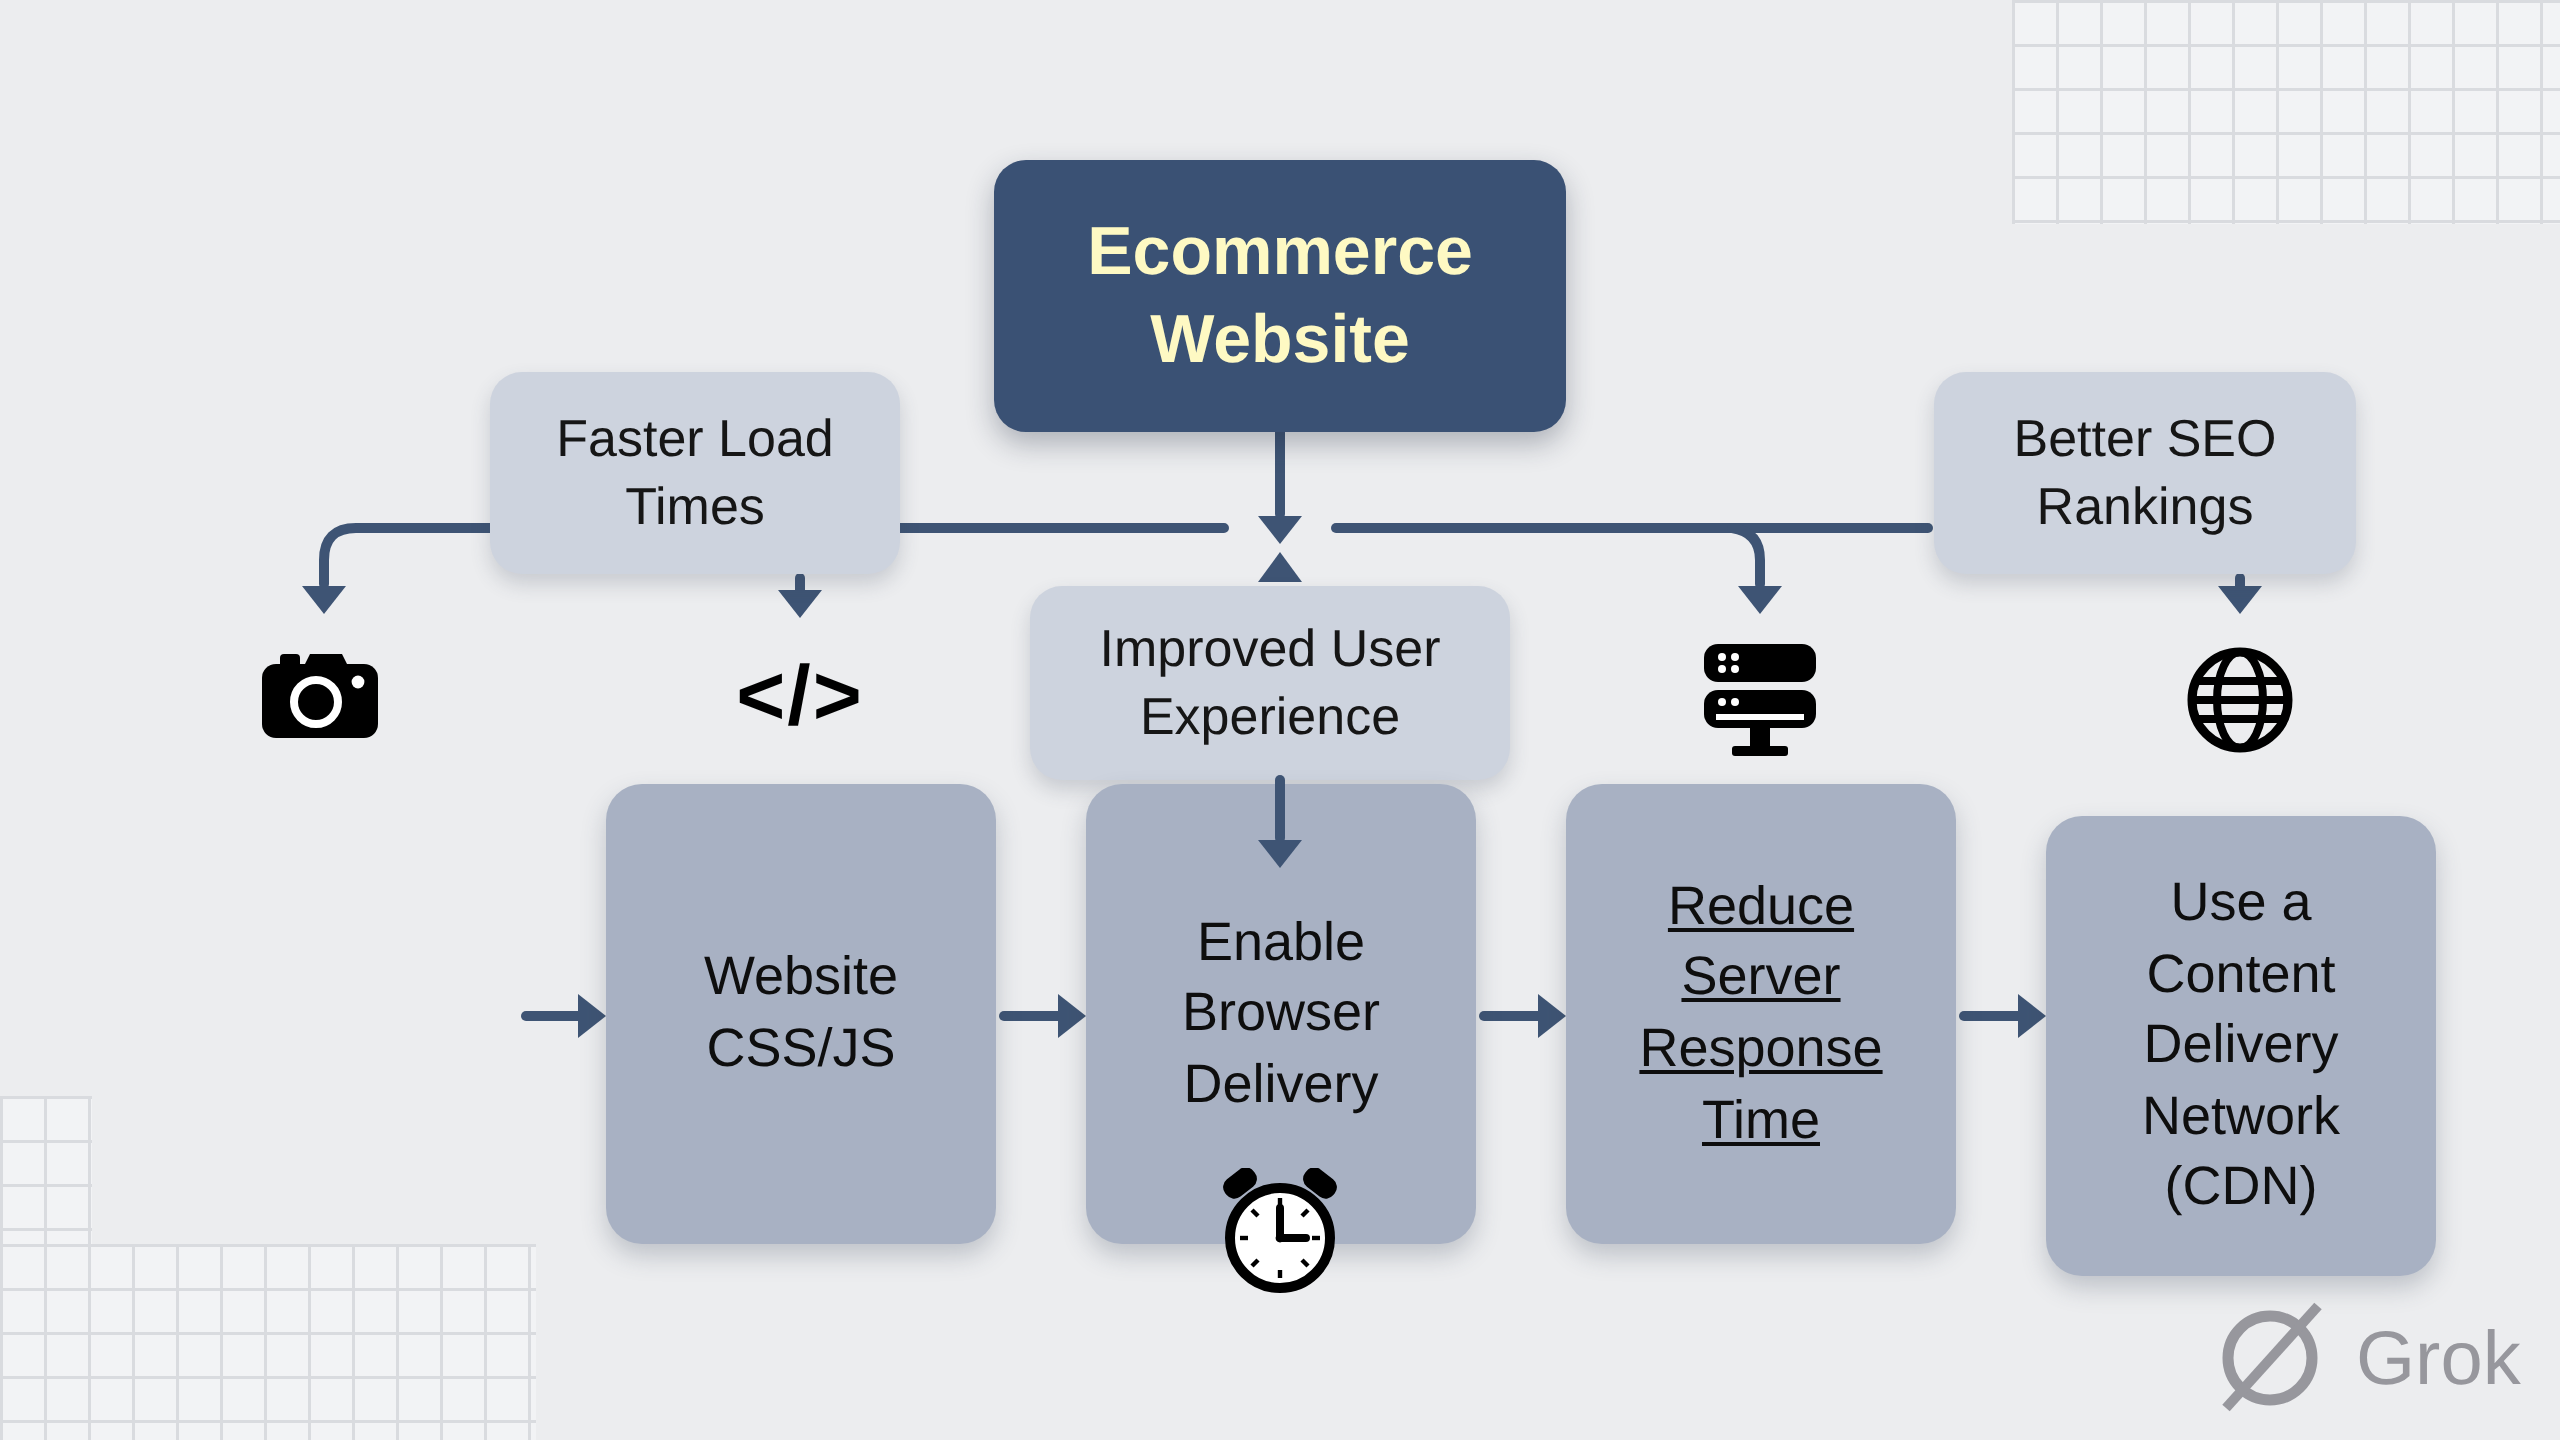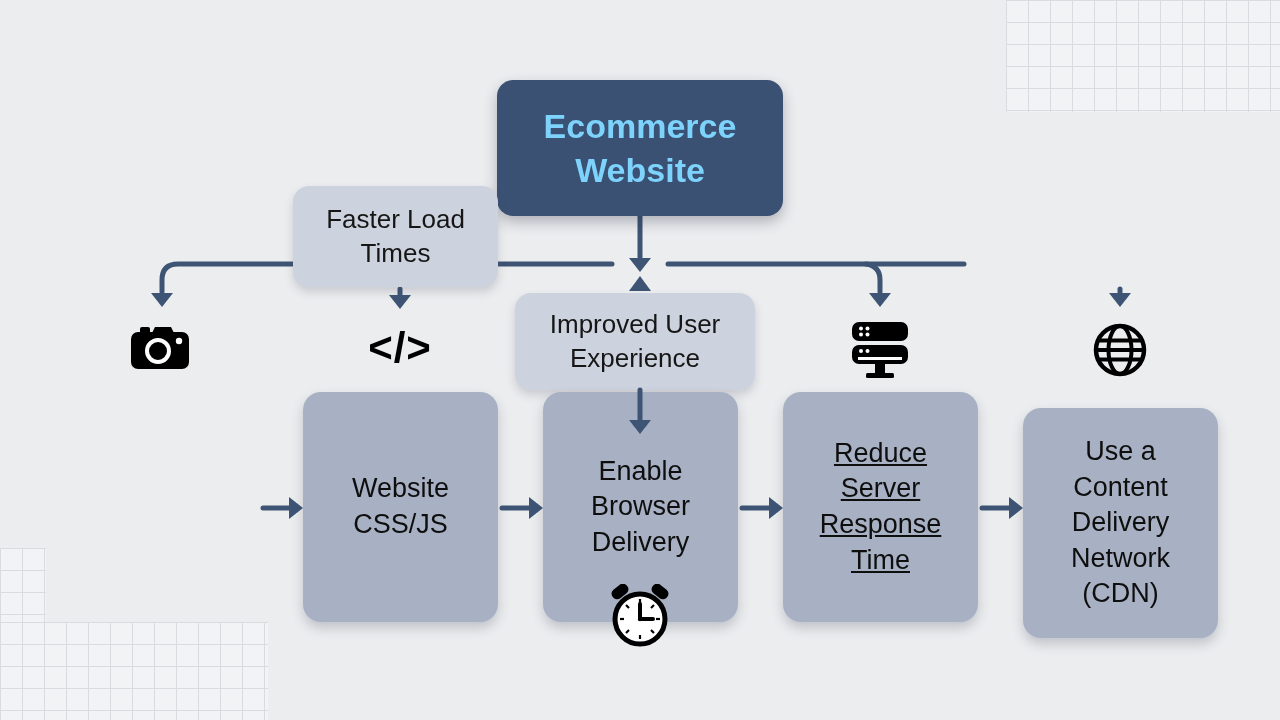--- a/index.html
+++ b/index.html
@@ -11,21 +11,21 @@
                      linear-gradient(90deg,var(--grid-line,#d9dbdf) 1.5px,transparent 1.5px);
     background-size:22px 22px;}
 
   svg.connector-layer{position:absolute;left:0;top:0;z-index:1;pointer-events:none;}
   svg.connector-front{z-index:3;}
   .conn-stroke{stroke:var(--arrow,#3e5474);stroke-width:5;fill:none;stroke-linecap:round;}
   .conn-head{fill:var(--arrow,#3e5474);}
 
   .node{position:absolute;z-index:2;display:flex;align-items:center;justify-content:center;
     text-align:center;white-space:pre-line;border-radius:16px;}
-  .node-root{background:var(--node-dark,#3a5174);color:#7dd3fc;font-size:34px;font-weight:700;
+  .node-root{background:var(--node-dark,#3a5174);color:#fef9c3;font-size:34px;font-weight:700;
     line-height:1.3;box-shadow:0 6px 14px rgba(30,40,60,.30);}
   .node-benefit{background:var(--node-light,#cdd3de);color:#161616;font-size:26px;font-weight:500;
     line-height:1.3;box-shadow:0 5px 10px rgba(60,70,90,.20);}
   .node-step{background:var(--node-mid,#a8b1c3);color:#0e0e0e;font-size:27px;font-weight:500;
     line-height:1.32;border-radius:18px;box-shadow:0 6px 12px rgba(60,70,90,.25);}
 
   .icon-wrap{position:absolute;z-index:2;display:flex;align-items:center;justify-content:center;}
   .code-glyph{font-size:42px;font-weight:700;color:var(--icon,#000);letter-spacing:1px;}
   .clock-wrap{z-index:4;}
 
@@ -64,22 +64,24 @@
       <path d="M289,497 L289,519 L303,508 Z"></path>
       <path d="M529,497 L529,519 L543,508 Z"></path>
       <path d="M769,497 L769,519 L783,508 Z"></path>
       <path d="M1009,497 L1009,519 L1023,508 Z"></path>
     </g>
   </svg>
 
   <div class="node node-root" style="left:497px;top:80px;width:286px;height:136px;">Ecommerce
 Website</div>
 
-  <div class="node node-benefit" style="left:245px;top:186px;width:205px;height:101px;margin-left:48px;">Faster Load
+  <div class="node node-benefit" style="left:245px;top:186px;width:205px;height:101px;">Faster Load
 Times</div>
+  <div class="node node-benefit" style="left:967px;top:186px;width:211px;height:101px;">Better SEO
+Rankings</div>
   <div class="node node-benefit" style="left:515px;top:293px;width:240px;height:97px;">Improved User
 Experience</div>
 
   <svg class="connector-layer connector-front" width="1280" height="720" viewBox="0 0 1280 720">
     <path class="conn-stroke" d="M640,390 V419"></path>
     <path class="conn-head" d="M629,420 L651,420 L640,434 Z"></path>
   </svg>
 
   <div class="icon-wrap" style="left:131px;top:325px;width:58px;height:46px;">
     <svg width="58" height="46" viewBox="0 0 58 46">
@@ -149,14 +151,23 @@
         <path d="M19,21 L22,24"></path>
           <path d="M47,21 L44,24"></path>
           <path d="M19,49 L22,46"></path>
           <path d="M47,49 L44,46"></path>
       </g>
       <path d="M33,35 V20 M33,35 H46" stroke="var(--icon,#000)" stroke-width="4" stroke-linecap="round" fill="none"></path>
       <circle cx="33" cy="35" r="2.2" fill="var(--icon,#000)"></circle>
     </svg>
   </div>
 
+  <div class="watermark" style="left:1106px;top:650px;">
+    <span>
+      <svg width="58" height="56" viewBox="0 0 58 56">
+        <circle cx="29" cy="29" r="21" fill="none" stroke="var(--watermark,#97979d)" stroke-width="5.5"></circle>
+        <line x1="7" y1="54" x2="53" y2="3" stroke="var(--watermark,#97979d)" stroke-width="5"></line>
+      </svg>
+    </span>
+    <span class="watermark-text">Grok</span>
+  </div>
 
 </div>
 
 </body></html>

